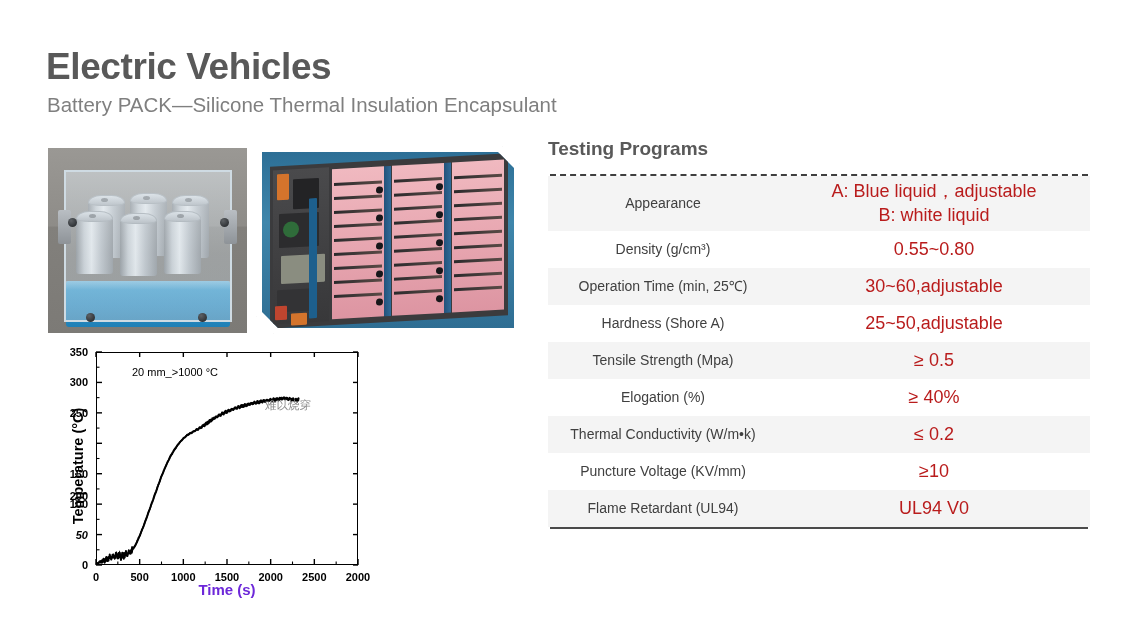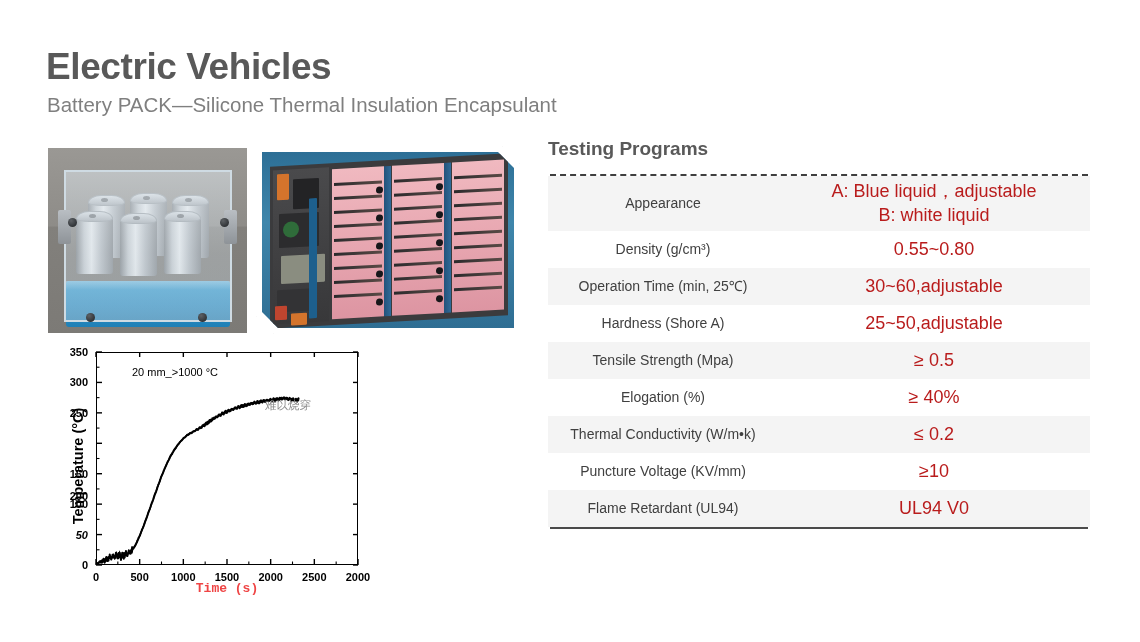--- a/index.html
+++ b/index.html
@@ -200,24 +200,23 @@
     font-weight: bold;
     color: #000;
     transform: rotate(-90deg);
   }
   #x-axis-title {
     position: absolute;
     left: 52px;
     top: 236px;
     width: 262px;
     text-align: center;
-    font-size: 13px;
+    font-size: 15px;
     font-weight: bold;
-    color: #ef4444;
-    font-family: Liberation Mono, monospace;
+    color: #6d28d9;
   }
   #chart-annotation {
     position: absolute;
     left: 72px;
     top: 21px;
     font-size: 11px;
     font-weight: normal;
     color: #000;
     white-space: nowrap;
     margin-left: 16px;

